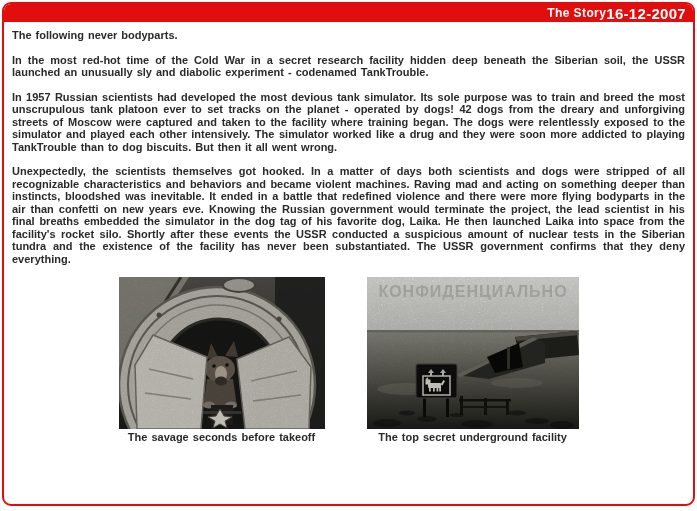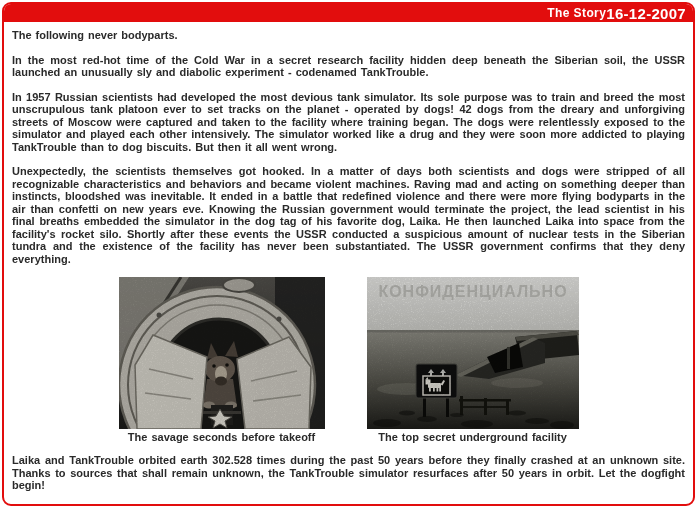--- a/index.html
+++ b/index.html
@@ -190,15 +190,14 @@
             <ellipse cx="150" cy="136" rx="9" ry="2.5"></ellipse>
               <ellipse cx="195" cy="148" rx="12" ry="4"></ellipse>
           </g>
           <rect x="0" y="0" width="212" height="152" filter="url(#grain1)" opacity="0.2"></rect>
         </svg>
         <figcaption>The top secret underground facility</figcaption>
       </figure>
 
     </div>
 
-    <p>Laika and TankTrouble orbited earth 302.528 times during the past 50 years before they finally crashed at an unknown site. Thanks to sources that shall remain unknown, the TankTrouble simulator resurfaces after 50 years in orbit. Let the dogfight begin!</p>
   </div>
 </div>
 
 </body></html>

